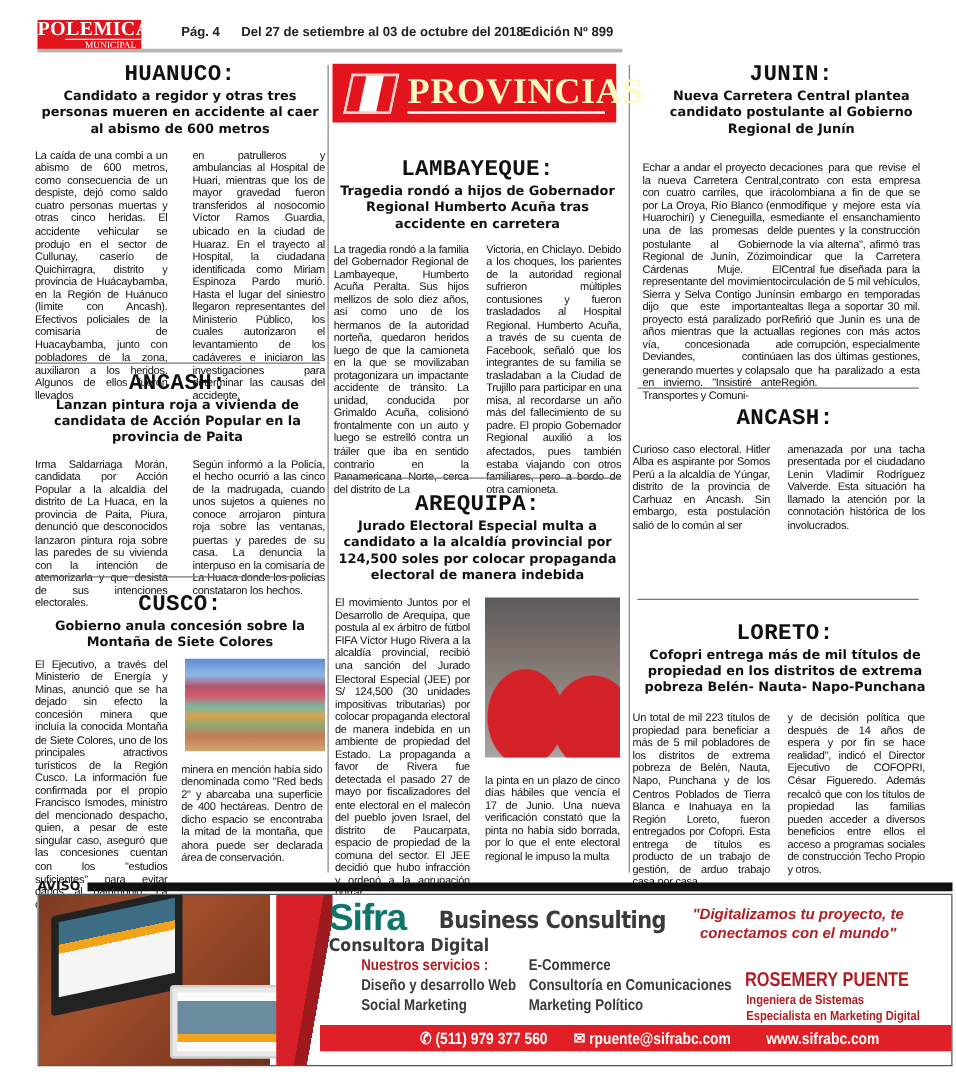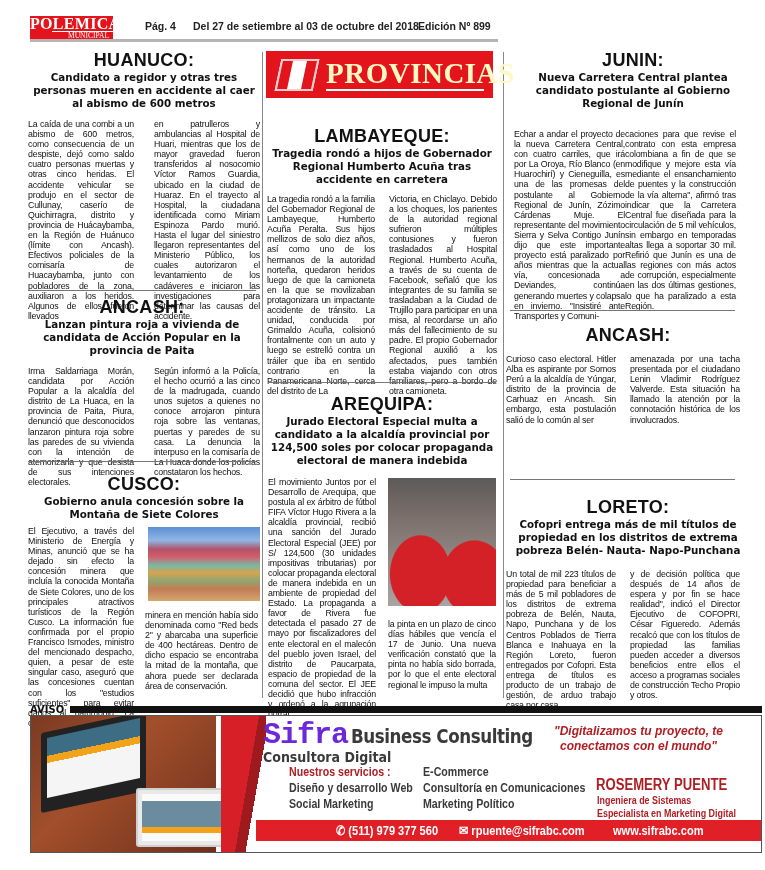--- a/index.html
+++ b/index.html
@@ -5,21 +5,21 @@
   html, body { margin:0; padding:0; background:#fff; }
   body { width:765px; height:870px; position:relative; overflow:hidden; font-family:"Liberation Sans", sans-serif; color:#111; }
   .abs { position:absolute; }
   
   .logo { left:30px; top:16px; width:83px; height:24px; background:#e3141b; color:#fff; text-align:center; }
   .logo .l1 { font-family:"Liberation Serif", serif; font-weight:bold; font-size:16px; line-height:15px; letter-spacing:0.3px; display:block; }
   .logo .l2 { font-family:"Liberation Serif", serif; font-weight:normal; font-size:7.5px; line-height:8px; display:block; text-align:right; padding-right:4px; border-top:1px solid #fff; margin-left:22px; }
   .hdr-text { top:20px; font-size:10.5px; font-weight:bold; color:#222; font-family:"Liberation Sans", sans-serif; }
   .hdr-rule { left:30px; top:39px; width:468px; height:3px; background:#b5b5b5; }
 
-  h2.sec { margin:0; text-align:center; font-family:Liberation Sans, sans-serif; font-weight:bold; font-size:18px; line-height:20px; color:#111; letter-spacing:0.3px; }
+  h2.sec { margin:0; text-align:center; font-family:Liberation Mono, monospace; font-weight:bold; font-size:18px; line-height:20px; color:#111; letter-spacing:0.3px; }
   h3.sub { margin:0; text-align:center; font-family:"DejaVu Sans", sans-serif; font-weight:bold; font-size:10.3px; line-height:13px; color:#111; }
   .cols { display:flex; justify-content:space-between; }
   .col { font-family:"Liberation Sans", sans-serif; font-size:8.8px; line-height:10.1px; text-align:justify; color:#111; letter-spacing:-0.2px; font-stretch:condensed; }
   .rule { height:1px; background:#777; }
   .vline { width:1px; background:#888; }
 
   .prov { left:266px; top:51px; width:227px; height:47px; background:#e3141b; }
   .prov .flag { position:absolute; left:12px; top:8px; width:38px; height:32px; background:#fff; transform:skewX(-12deg); border:2px solid #f3d0d0; box-sizing:border-box; }
   .prov .flag::before { content:""; position:absolute; left:0; top:0; width:10px; height:100%; background:#e3141b; }
   .prov .flag::after { content:""; position:absolute; right:0; top:0; width:10px; height:100%; background:#e3141b; }
@@ -32,21 +32,21 @@
   .aviso-lbl { left:30px; top:704px; font-family:"DejaVu Sans", sans-serif; font-weight:bold; font-size:10px; color:#111; }
   .aviso-bar { left:70px; top:706px; width:692px; height:7px; background:#111; }
   .ad { left:30px; top:715px; width:732px; height:138px; border:1px solid #555; box-sizing:border-box; overflow:hidden; background:#fff; }
   .ad-photo { left:0; top:0; width:185px; height:137px; background:linear-gradient(135deg,#7a3a22 0%,#a24f2b 40%,#6e2f1c 100%); }
   .laptop { left:10px; top:6px; width:105px; height:80px; background:#222; transform:skewY(-12deg); border-radius:3px; }
   .laptop .scr { position:absolute; left:6px; top:6px; right:6px; bottom:14px; background:linear-gradient(180deg,#3c6d85 0 30%,#f3a31a 30% 42%,#f5f5f5 42% 100%); }
   .tablet { left:105px; top:72px; width:95px; height:55px; background:#e9e9e9; border-radius:3px; border:2px solid #cfcfcf; }
   .tablet .scr { position:absolute; left:4px; top:4px; right:4px; bottom:4px; background:linear-gradient(180deg,#fafafa 0 14%,#6b8c9f 14% 70%,#f3a31a 70% 84%,#fafafa 84% 100%); }
   .red-swoosh { left:190px; top:0; width:45px; height:137px; background:linear-gradient(100deg,#d61f26 0 55%,#9e1a1e 55% 70%,transparent 70%); }
   .red-band { left:225px; top:104px; width:507px; height:21px; background:#e11f26; }
-  .sifra { left:232px; top:2px; font-family:Liberation Mono, monospace; font-weight:bold; font-size:30px; color:#6d28d9; letter-spacing:-1px; line-height:34px; }
+  .sifra { left:232px; top:2px; font-family:Liberation Sans, sans-serif; font-weight:bold; font-size:30px; color:#0f766e; letter-spacing:-1px; line-height:34px; }
   .bc { left:320px; top:9px; font-family:"DejaVu Sans", sans-serif; font-weight:bold; font-size:19px; color:#3a3a3a; letter-spacing:-0.5px; transform:scaleX(0.88); transform-origin:left; }
   .cd { left:232px; top:33px; font-family:"DejaVu Sans", sans-serif; font-weight:bold; font-size:14px; color:#3a3a3a; transform:scaleX(0.9); transform-origin:left; }
   .slogan { left:490px; top:8px; width:235px; text-align:center; font-family:"Liberation Sans", sans-serif; font-style:italic; font-weight:bold; font-size:12px; line-height:15px; color:#b01d22; }
   .svc { font-family:"Liberation Sans", sans-serif; font-weight:bold; font-size:12.5px; line-height:16px; color:#3a3a3a; transform:scaleX(0.85); transform-origin:left; white-space:nowrap; }
   .svc.red { color:#b01d22; }
   .rp-name { left:565px; top:60px; font-family:"Liberation Sans", sans-serif; font-weight:bold; font-size:16px; color:#b01d22; transform:scaleX(0.82); transform-origin:left; white-space:nowrap; }
   .rp-line { font-family:"Liberation Sans", sans-serif; font-weight:bold; font-size:10.5px; color:#b01d22; transform:scaleX(0.85); transform-origin:left; white-space:nowrap; line-height:13px; }
   .band-txt { top:107px; font-family:"Liberation Sans", sans-serif; font-weight:bold; font-size:13px; color:#fff; transform:scaleX(0.85); transform-origin:left; white-space:nowrap; }
 </style>
 </head>

